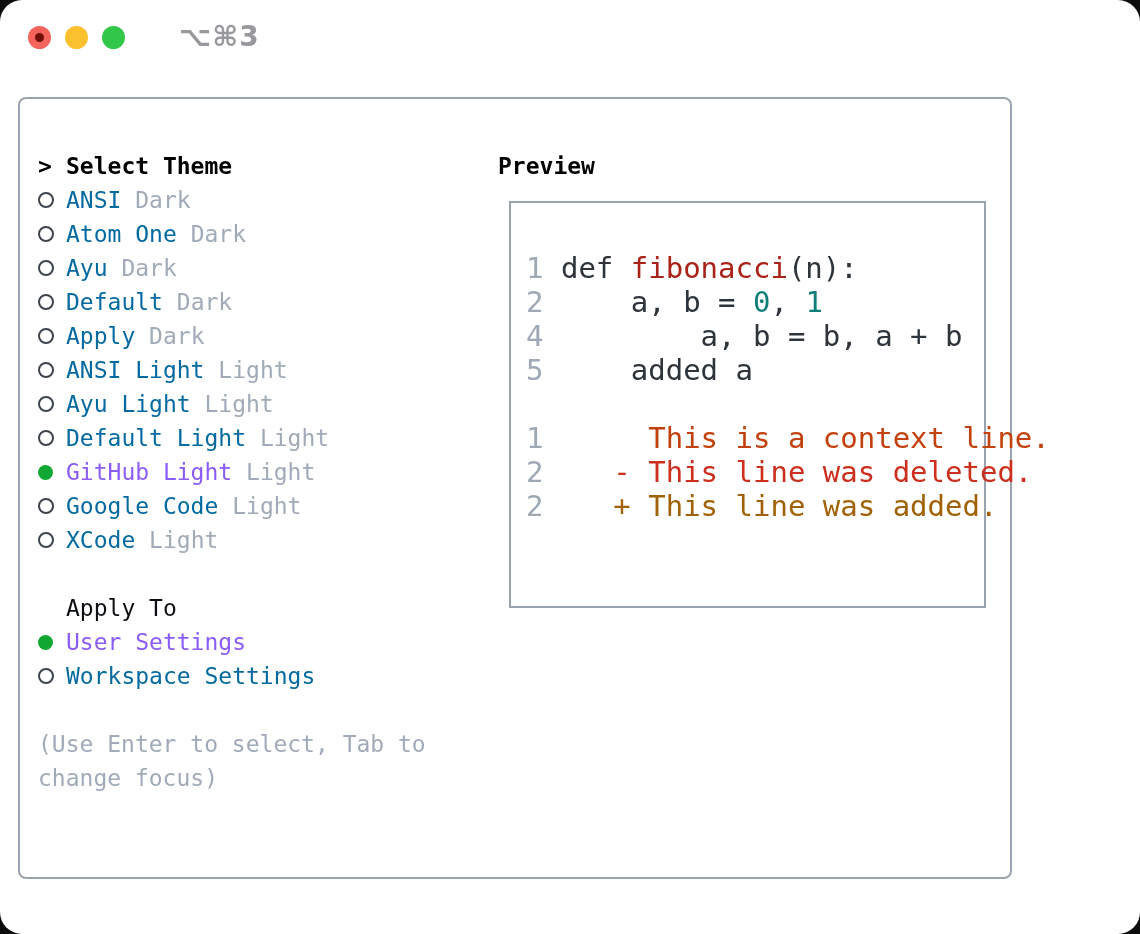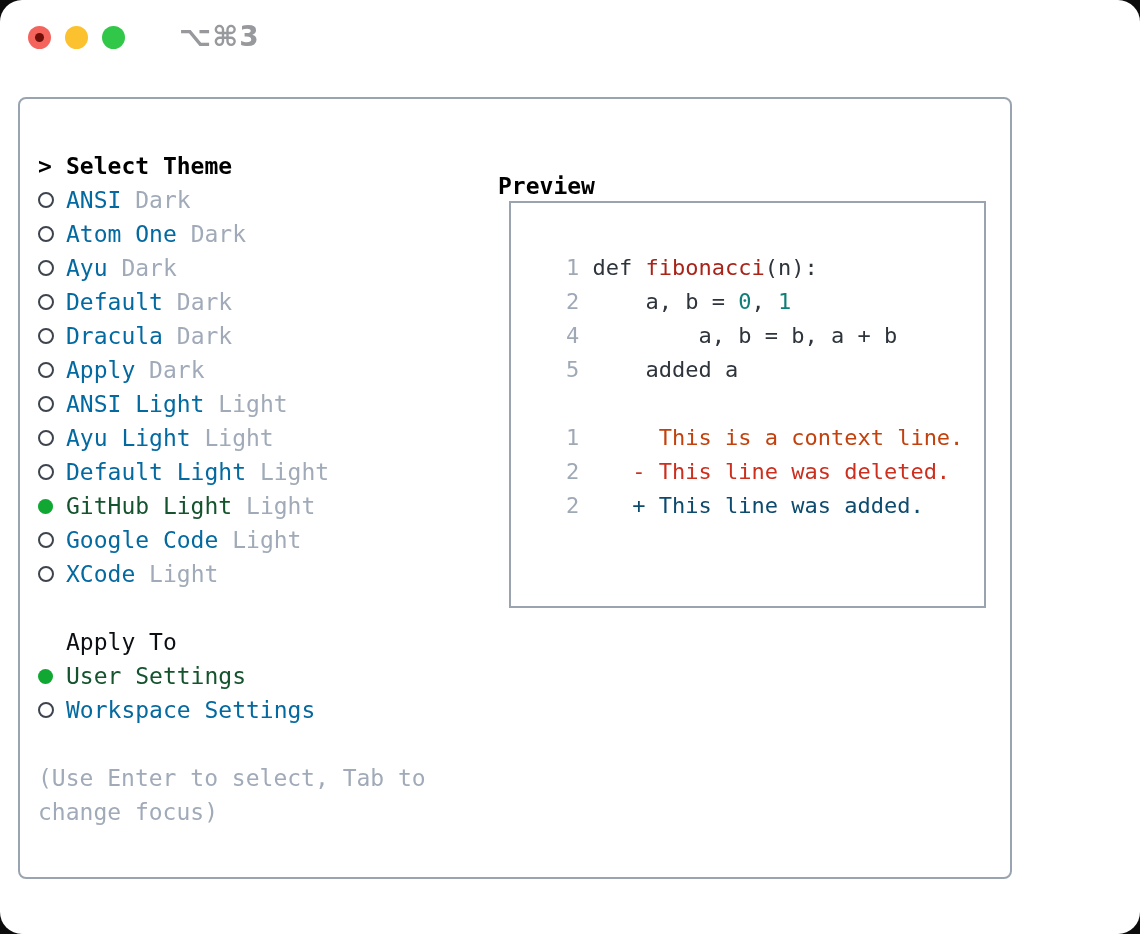--- a/index.html
+++ b/index.html
@@ -26,36 +26,36 @@
   .left-col{position:absolute;left:38px;top:149px;font-size:23px;line-height:34px;}
   .row{display:flex;align-items:center;height:34px;white-space:pre;}
   .prefix{width:28px;display:flex;align-items:center;flex:0 0 28px;}
   .cursor{color:#000;font-weight:bold;}
   .ring{width:12px;height:12px;border:2px solid #3d444e;border-radius:50%;box-sizing:content-box;}
   .dot{width:15px;height:15px;border-radius:50%;background:#10a832;}
   .t-bold{color:#000;font-weight:bold;text-align:right;}
   .t-dark{color:#0369a1;}
   .t-black{color:#0b0e12;}
   .t-muted{color:#a0aab8;}
-  .t-green{color:#14532d;}
+  .t-green{color:#8b5cf6;}
   
   .preview-title{position:absolute;left:498px;top:149px;height:34px;line-height:34px;
-    font-size:23px;font-weight:bold;color:#000;margin-top:20px;}
+    font-size:23px;font-weight:bold;color:#000;}
   .preview-box{position:absolute;left:509px;top:201px;width:477px;height:407px;
     border:2px solid #9aa4b0;box-sizing:border-box;background:#fff;}
-  .code{position:absolute;left:526px;top:251px;font-size:22px;line-height:34px;margin-left:40px;}
+  .code{position:absolute;left:526px;top:251px;font-size:29px;line-height:34px;}
   .code-line{height:34px;white-space:pre;}
   .ln{color:#9fa9b6;}
   .sc-code{color:#2e343c;}
   .sc-func{color:#aa2319;}
   .sc-builtin{color:#1e99d6;}
   .sc-num{color:#0f7d78;}
   .sc-ctx{color:#c2410c;}
   .sc-del{color:#cc2f1e;}
-  .sc-add{color:#0c4a6e;}
+  .sc-add{color:#a16207;}
 </style>
 </head>
 <body>
 
 <div class="stage">
   <div class="window">
 
     <div class="titlebar">
       <button class="light light-red"></button>
       <button class="light light-yellow"></button>
@@ -64,21 +64,20 @@
     </div>
 
     <div class="panel"></div>
 
     <div class="left-col">
         <div class="row"><div class="prefix"><span class="cursor">&gt;</span></div><div><span class="t-bold">Select Theme</span></div></div>
         <div class="row"><div class="prefix"><span class="ring"></span></div><div><span class="t-dark">ANSI</span><span> </span><span class="t-muted">Dark</span></div></div>
         <div class="row"><div class="prefix"><span class="ring"></span></div><div><span class="t-dark">Atom One</span><span> </span><span class="t-muted">Dark</span></div></div>
         <div class="row"><div class="prefix"><span class="ring"></span></div><div><span class="t-dark">Ayu</span><span> </span><span class="t-muted">Dark</span></div></div>
         <div class="row"><div class="prefix"><span class="ring"></span></div><div><span class="t-dark">Default</span><span> </span><span class="t-muted">Dark</span></div></div>
-        <div class="row"><div class="prefix"><span class="ring"></span></div><div><span class="t-dark">Dracula</span><span> </span><span class="t-muted">Dark</span></div></div>
         <div class="row"><div class="prefix"><span class="ring"></span></div><div><span class="t-dark">Apply</span><span> </span><span class="t-muted">Dark</span></div></div>
         <div class="row"><div class="prefix"><span class="ring"></span></div><div><span class="t-dark">ANSI Light</span><span> </span><span class="t-muted">Light</span></div></div>
         <div class="row"><div class="prefix"><span class="ring"></span></div><div><span class="t-dark">Ayu Light</span><span> </span><span class="t-muted">Light</span></div></div>
         <div class="row"><div class="prefix"><span class="ring"></span></div><div><span class="t-dark">Default Light</span><span> </span><span class="t-muted">Light</span></div></div>
         <div class="row"><div class="prefix"><span class="dot"></span></div><div><span class="t-green">GitHub Light</span><span> </span><span class="t-muted">Light</span></div></div>
         <div class="row"><div class="prefix"><span class="ring"></span></div><div><span class="t-dark">Google Code</span><span> </span><span class="t-muted">Light</span></div></div>
         <div class="row"><div class="prefix"><span class="ring"></span></div><div><span class="t-dark">XCode</span><span> </span><span class="t-muted">Light</span></div></div>
         <div class="row"><div class="prefix"></div><div></div></div>
         <div class="row"><div class="prefix"></div><div><span class="t-black">Apply To</span></div></div>
         <div class="row"><div class="prefix"><span class="dot"></span></div><div><span class="t-green">User Settings</span></div></div>

